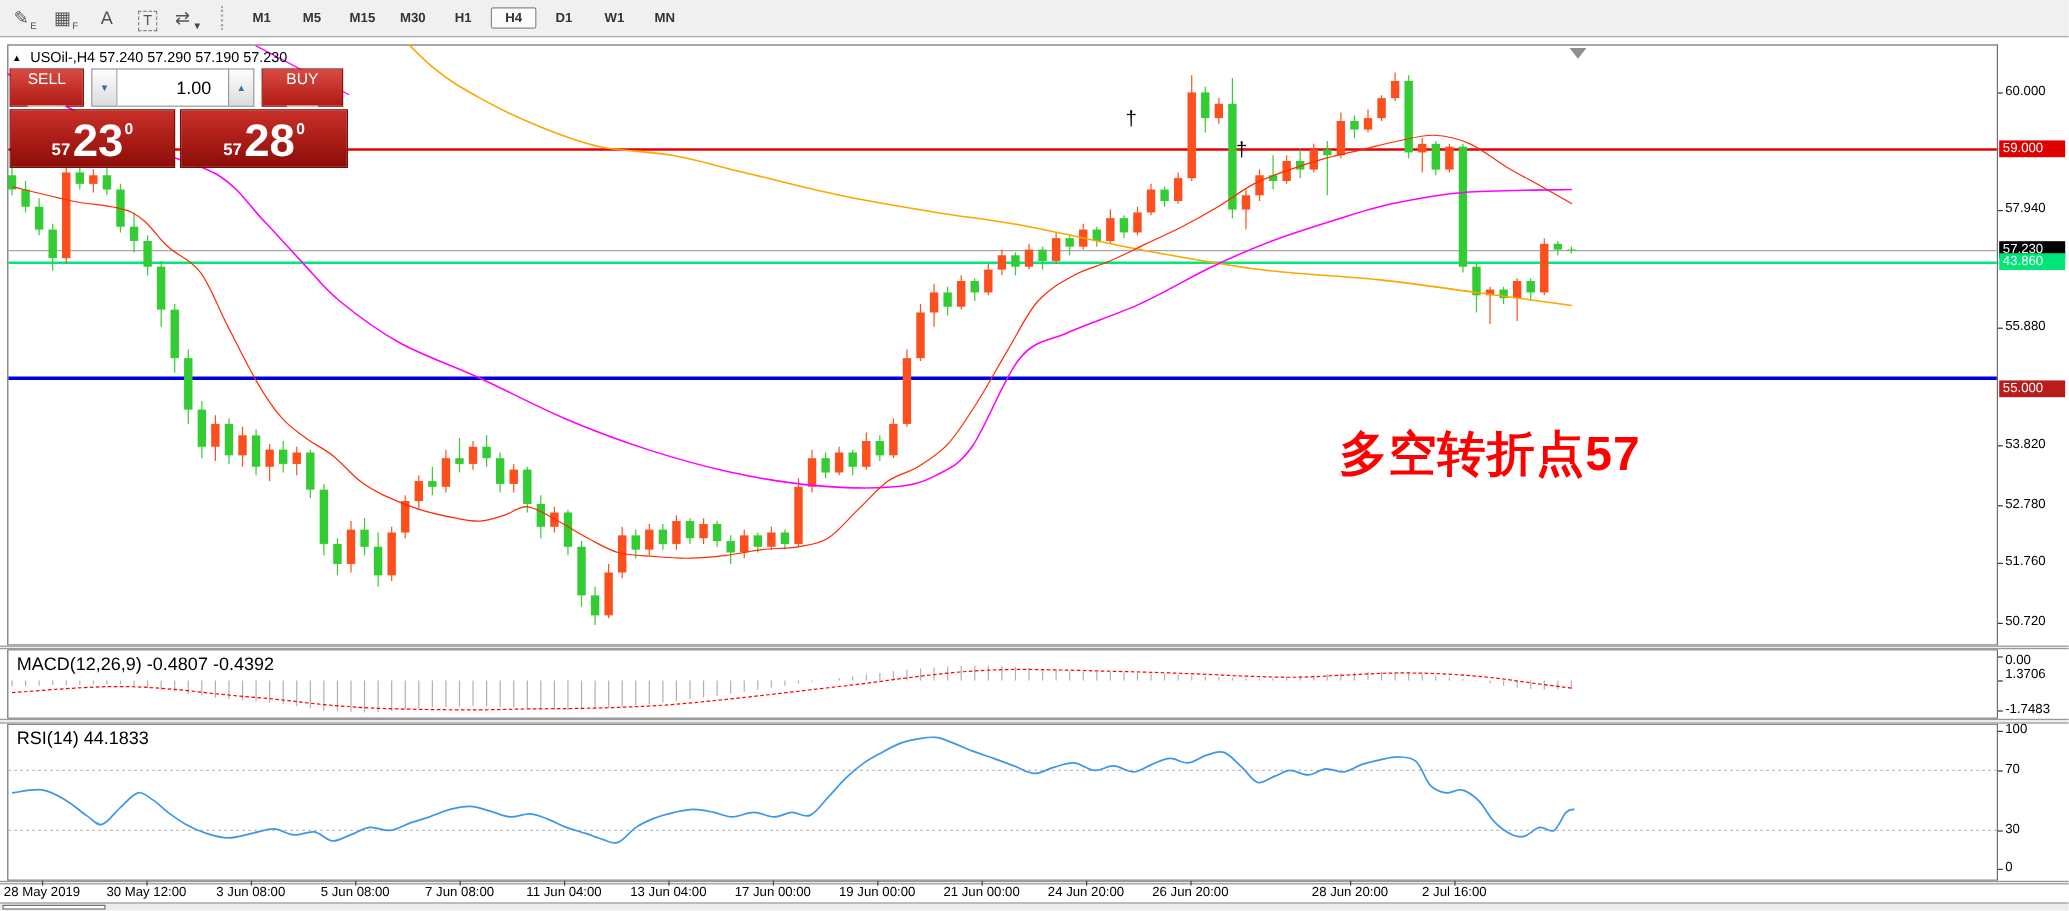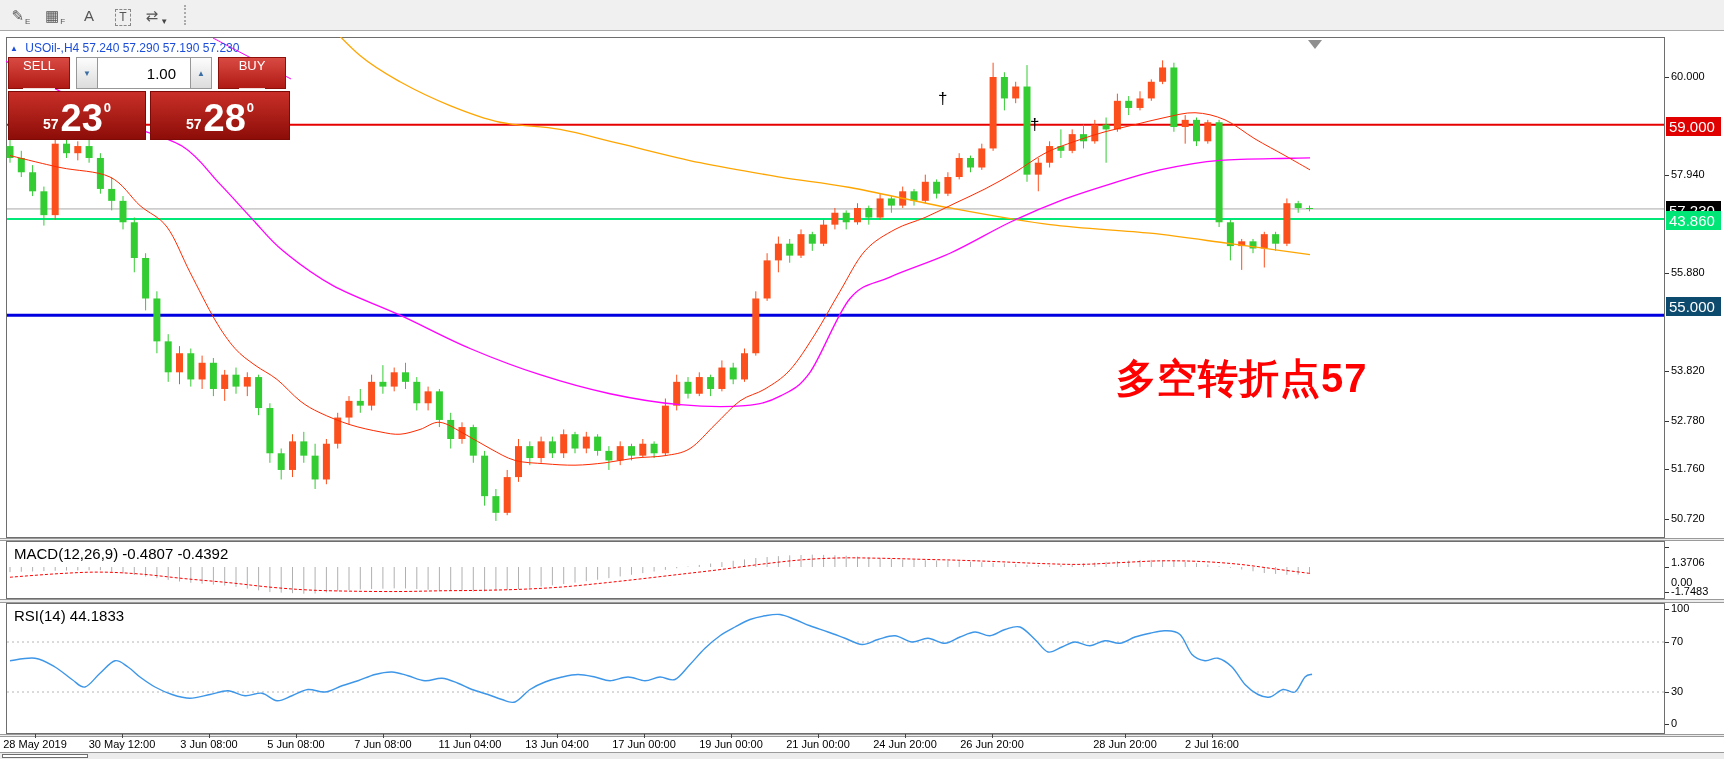--- a/index.html
+++ b/index.html
@@ -17,31 +17,31 @@
   .tf-btn{min-width:26px;padding:2px 5px;margin:0 2px;text-align:center;font-size:11px;font-weight:bold;
     color:#333;border:1px solid transparent;border-radius:2px;}
   .tf-btn.active{background:#fbfbfb;border:1px solid #8a8a8a;}
   
   .frame{position:absolute;background:#fff;border:1px solid #6e6e6e;box-sizing:border-box;}
   svg.layer{position:absolute;z-index:5;}
   .splitter{position:absolute;left:0;width:1724px;background:#ececec;border-top:1px solid #9a9a9a;
     border-bottom:1px solid #9a9a9a;box-sizing:border-box;z-index:6;}
   
   .ax-label{position:absolute;left:1671px;font-size:11px;color:#000;z-index:7;white-space:nowrap;}
-  .ax-tag{position:absolute;left:1666px;font-size:15px;color:#fff;z-index:8;padding:1px 4px 1px 3px;
+  .ax-tag{position:absolute;left:1666px;font-size:11px;color:#fff;z-index:8;padding:1px 4px 1px 3px;
     white-space:nowrap;min-width:48px;}
   .ax-tick{position:absolute;left:1665px;width:4px;height:1px;background:#333;z-index:7;}
   
   .date-label{position:absolute;top:738px;font-size:11px;color:#000;transform:translateX(-50%);
     white-space:nowrap;z-index:7;}
   .date-tick{position:absolute;top:734px;width:1px;height:4px;background:#444;z-index:7;}
   
   .ind-label{position:absolute;font-size:15px;color:#000;z-index:9;}
   
-  #symbol-line{position:absolute;left:10px;top:41px;font-size:12px;color:#1d4ed8;z-index:20;white-space:nowrap;}
+  #symbol-line{position:absolute;left:10px;top:41px;font-size:12px;color:#000000;z-index:20;white-space:nowrap;}
   #symbol-line .tri{font-size:8px;vertical-align:1px;margin-right:4px;}
   #trade-row{position:absolute;left:8px;top:57px;height:32px;display:flex;z-index:21;}
   .trade-btn{width:62px;height:32px;color:#fff;font-size:13px;display:flex;align-items:center;justify-content:center;
     background:linear-gradient(#d94a43,#b01a14);border:1px solid #8d0f0a;box-sizing:border-box;}
   .trade-btn span{border-bottom:1px solid rgba(255,255,255,.85);padding-bottom:15px;}
   #vol-down,#vol-up{width:22px;height:32px;background:linear-gradient(#fdfdfd,#dcdcdc);border:1px solid #979797;
     box-sizing:border-box;display:flex;align-items:center;justify-content:center;font-size:8px;color:#3a6ea5;}
   #vol-input{width:92px;height:32px;border:1px solid #979797;border-left:none;border-right:none;
     box-sizing:border-box;font-size:15px;text-align:right;padding-right:14px;color:#000;
     font-family:"Liberation Sans",sans-serif;}
@@ -82,20 +82,31 @@
       </div>
       <div class="tb-icon boxed">
         <span class="glyph">T</span>
       </div>
       <div class="tb-icon">
         <span class="glyph">⇄</span>
         <span class="caret">▼</span>
       </div>
     </div>
   <div class="tb-sep"></div>
+  <div id="tf-row" style="display: flex;">
+      <div class="tf-btn">M1</div>
+      <div class="tf-btn">M5</div>
+      <div class="tf-btn">M15</div>
+      <div class="tf-btn">M30</div>
+      <div class="tf-btn">H1</div>
+      <div class="tf-btn active">H4</div>
+      <div class="tf-btn">D1</div>
+      <div class="tf-btn">W1</div>
+      <div class="tf-btn">MN</div>
+    </div>
 </div>
 
 <div class="frame" id="frame-main" style="left:6px;top:37px;width:1659px;height:501px;"></div>
 <div class="splitter" style="top:538px;height:3px;"></div>
 <div class="frame" id="frame-macd" style="left:6px;top:541px;width:1659px;height:58px;"></div>
 <div class="splitter" style="top:599px;height:4px;"></div>
 <div class="frame" id="frame-rsi" style="left:6px;top:603px;width:1659px;height:131px;"></div>
 <div class="splitter" style="top:734px;height:3px;"></div>
 
 <svg class="layer" id="svg-main" style="left:6px;top:37px;" width="1659" height="501" viewBox="6 37 1659 501">
@@ -516,24 +527,24 @@
 <div class="ax-tick" style="top: 371.353px;"></div>
 <div class="ax-label" style="top: 413.889px;">52.780</div>
 <div class="ax-tick" style="top: 420.889px;"></div>
 <div class="ax-label" style="top: 462.471px;">51.760</div>
 <div class="ax-tick" style="top: 469.471px;"></div>
 <div class="ax-label" style="top: 512.006px;">50.720</div>
 <div class="ax-tick" style="top: 519.006px;"></div>
 <div class="ax-tag" style="top: 116.63px; background: rgb(224, 0, 0);">59.000</div>
 <div class="ax-tag" style="top: 200.935px; background: rgb(0, 0, 0);">57.230</div>
 <div class="ax-tag" style="top: 210.937px; background: rgb(0, 230, 118);">43.860</div>
-<div class="ax-tag" style="top: 297px; background: #0c4a6e;">55.000</div>
+<div class="ax-tag" style="top: 317px; background: #b91c1c;">55.000</div>
 <div class="ax-label" style="top: 556px;">1.3706</div>
 <div class="ax-tick" style="top: 546.989px;"></div>
-<div class="ax-label" style="top: 576px;">0.00</div>
+<div class="ax-label" style="top: 544px;">0.00</div>
 <div class="ax-tick" style="top: 567px;"></div>
 <div class="ax-label" style="top: 585px;">-1.7483</div>
 <div class="ax-tick" style="top: 592px;"></div>
 <div class="ax-label" style="top: 602px;">100</div>
 <div class="ax-tick" style="top: 609px;"></div>
 <div class="ax-label" style="top: 635px;">70</div>
 <div class="ax-tick" style="top: 642px;"></div>
 <div class="ax-label" style="top: 685px;">30</div>
 <div class="ax-tick" style="top: 692px;"></div>
 <div class="ax-label" style="top: 717px;">0</div>

